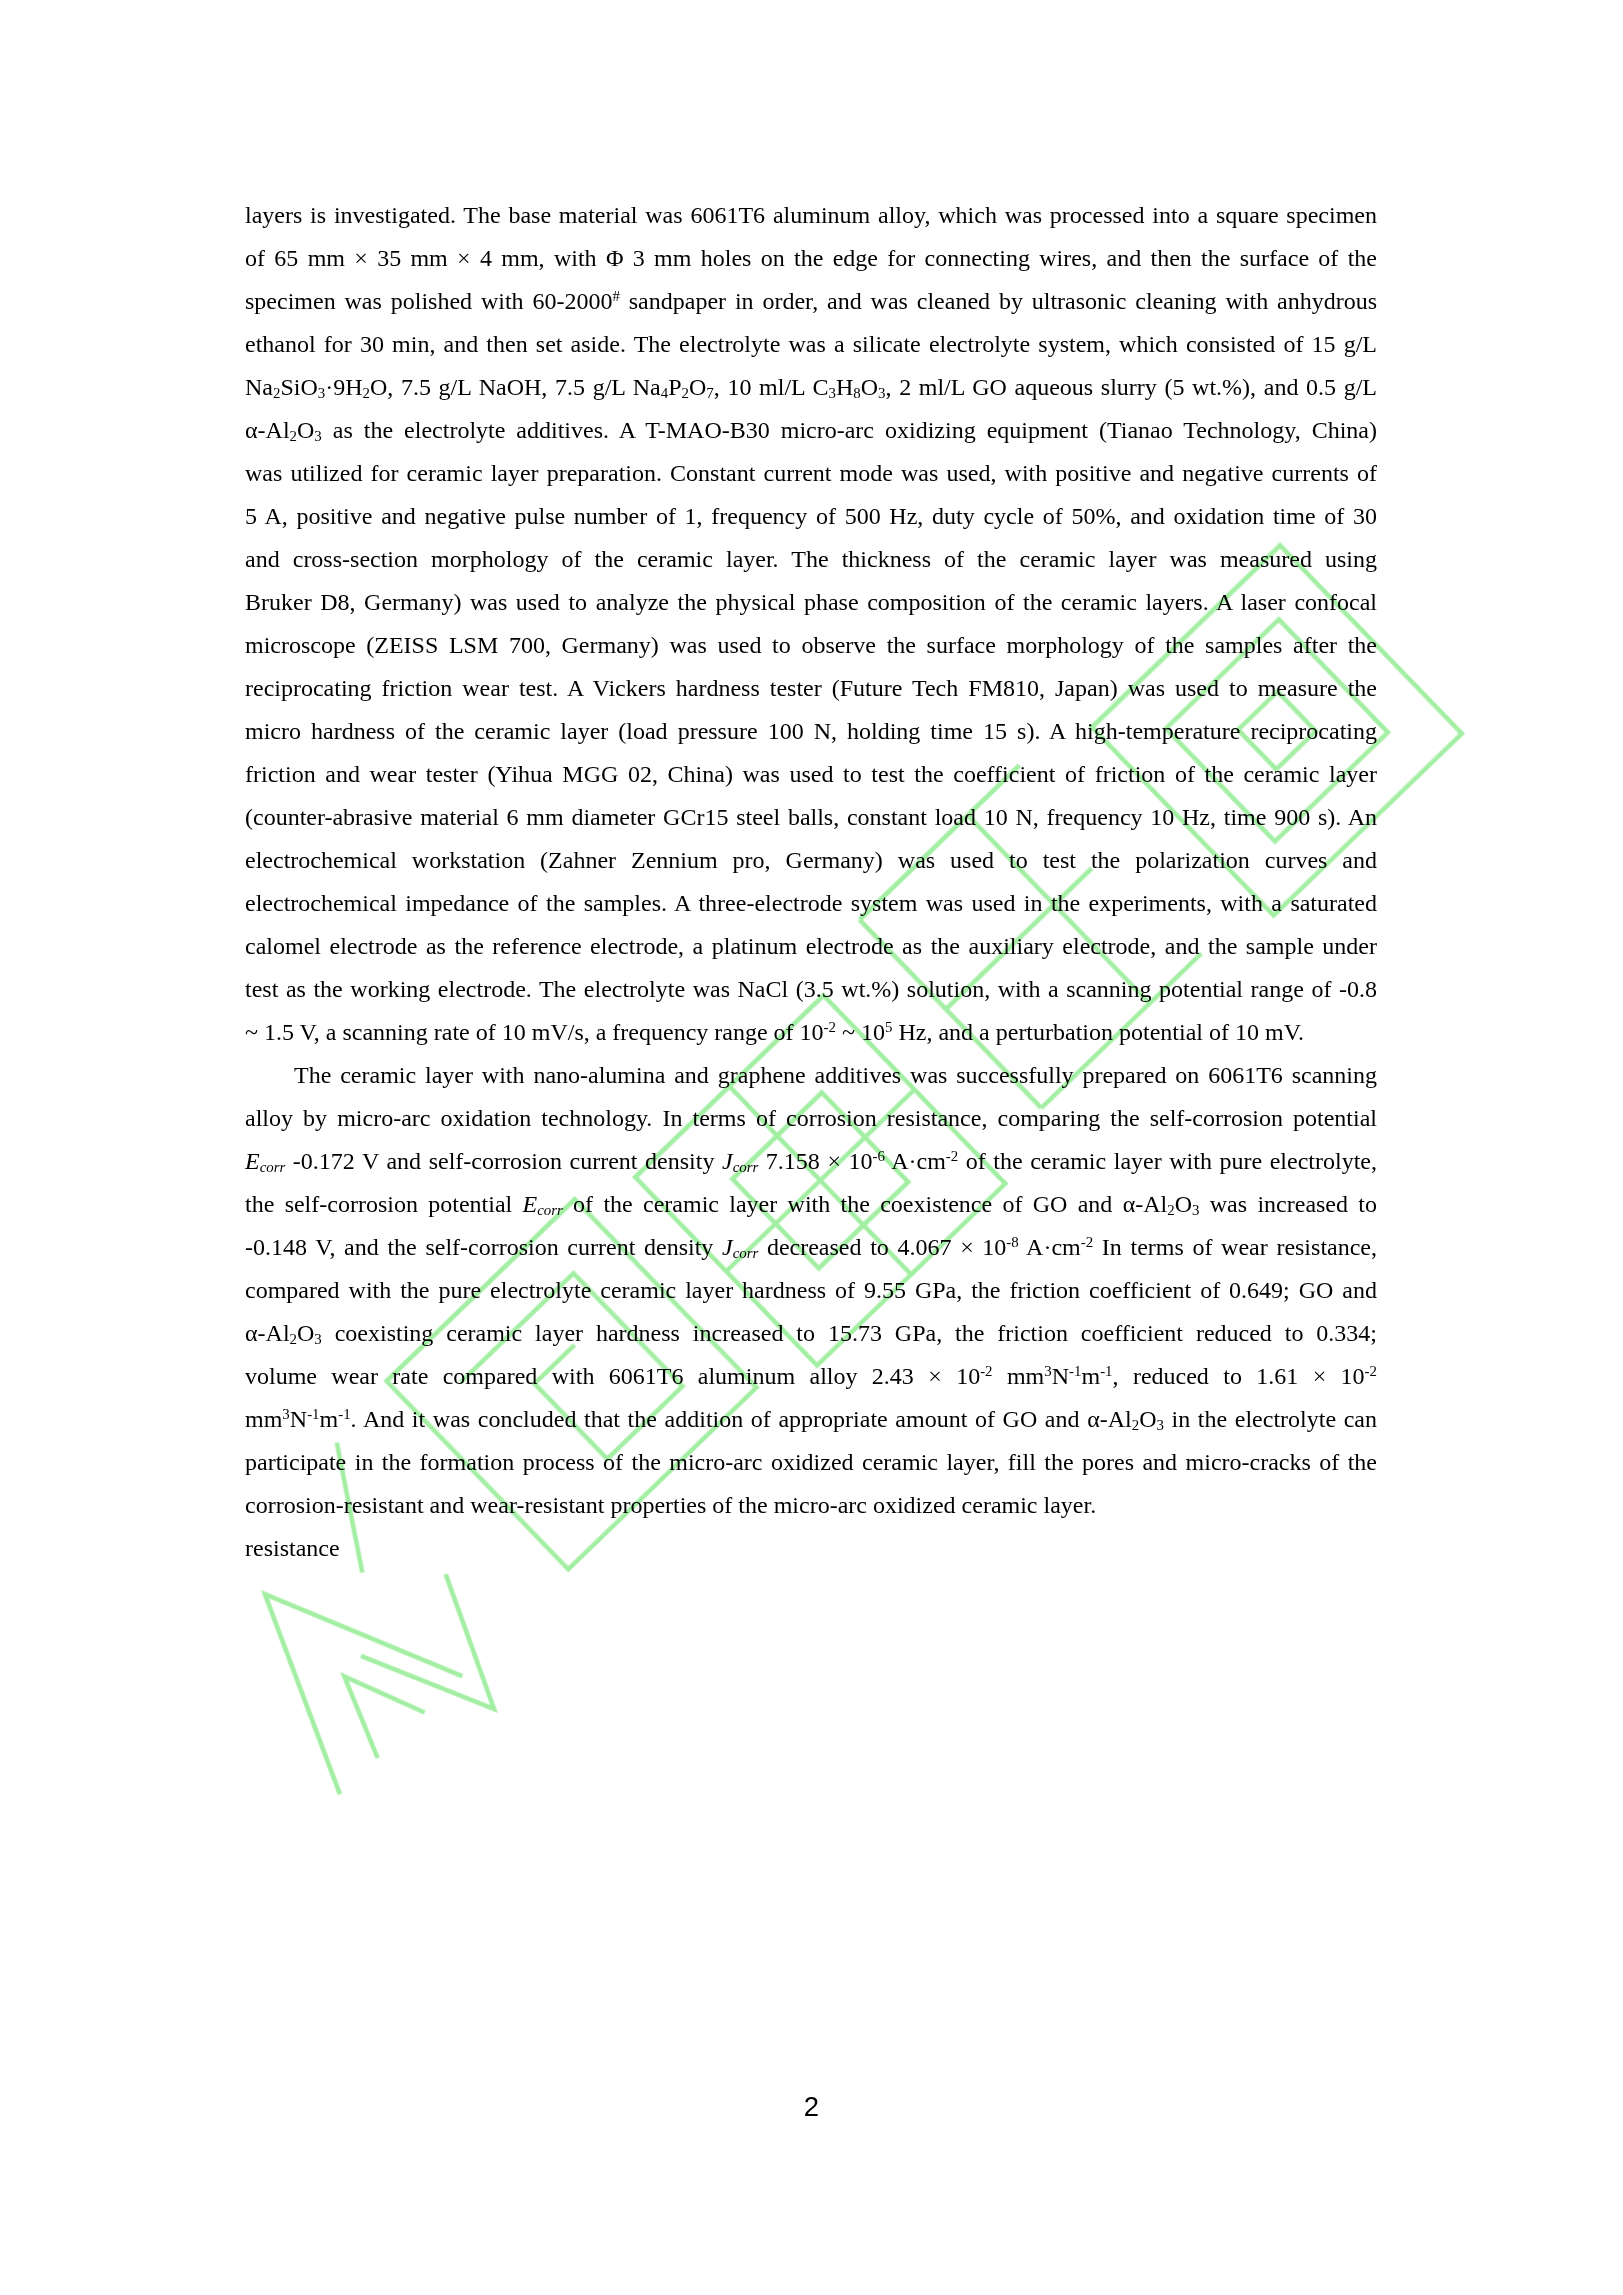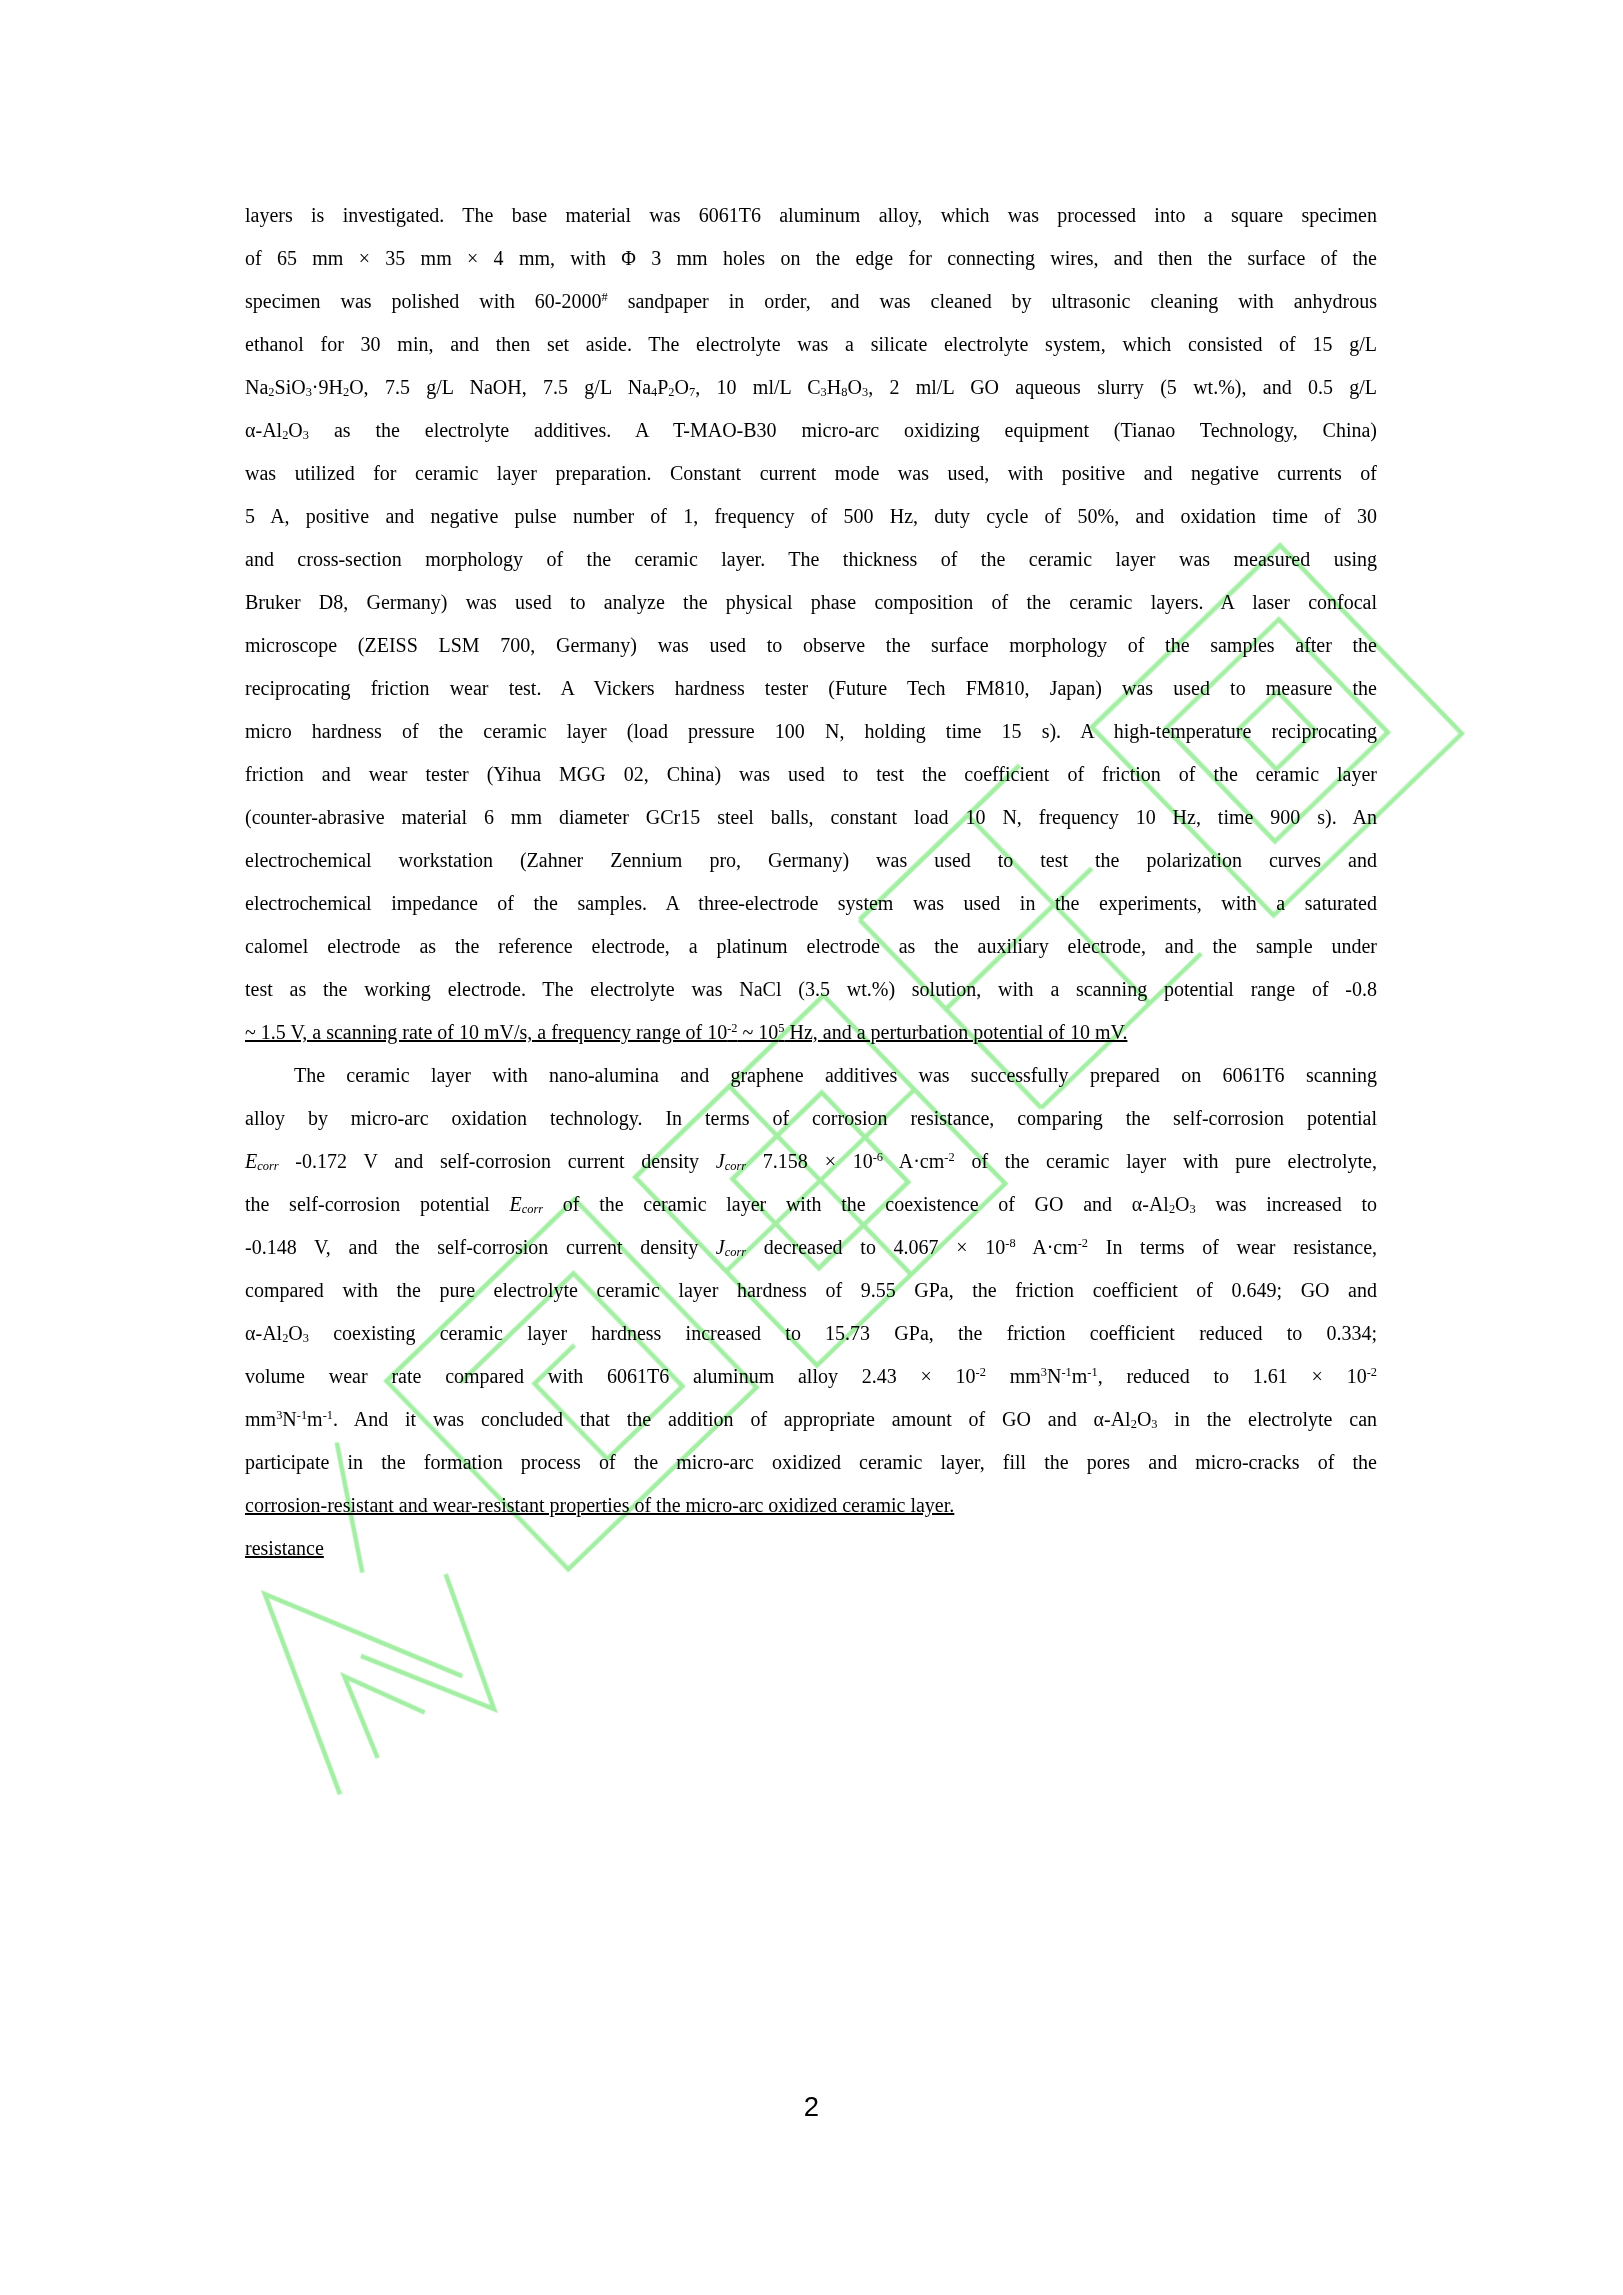--- a/index.html
+++ b/index.html
@@ -21,26 +21,26 @@
   .text-block {
     position: absolute;
     left: 245px;
     top: 194px;
     width: 1132px;
     z-index: 1;
   }
   .line {
     height: 43px;
     line-height: 43px;
-    font-size: 20px;
+    font-size: 24px;
     text-align: justify;
     text-align-last: justify;
     white-space: normal;
   }
-  .line.end { text-align-last: left; text-decoration: underline; }
+  .line.end { text-align-last: left; }
   .line.indent { text-indent: 49px; }
   .line b { font-weight: bold; }
   .line i { font-style: italic; }
   .line sub {
     font-size: 0.62em;
     vertical-align: baseline;
     position: relative;
     top: 0.18em;
     line-height: 0;
   }

